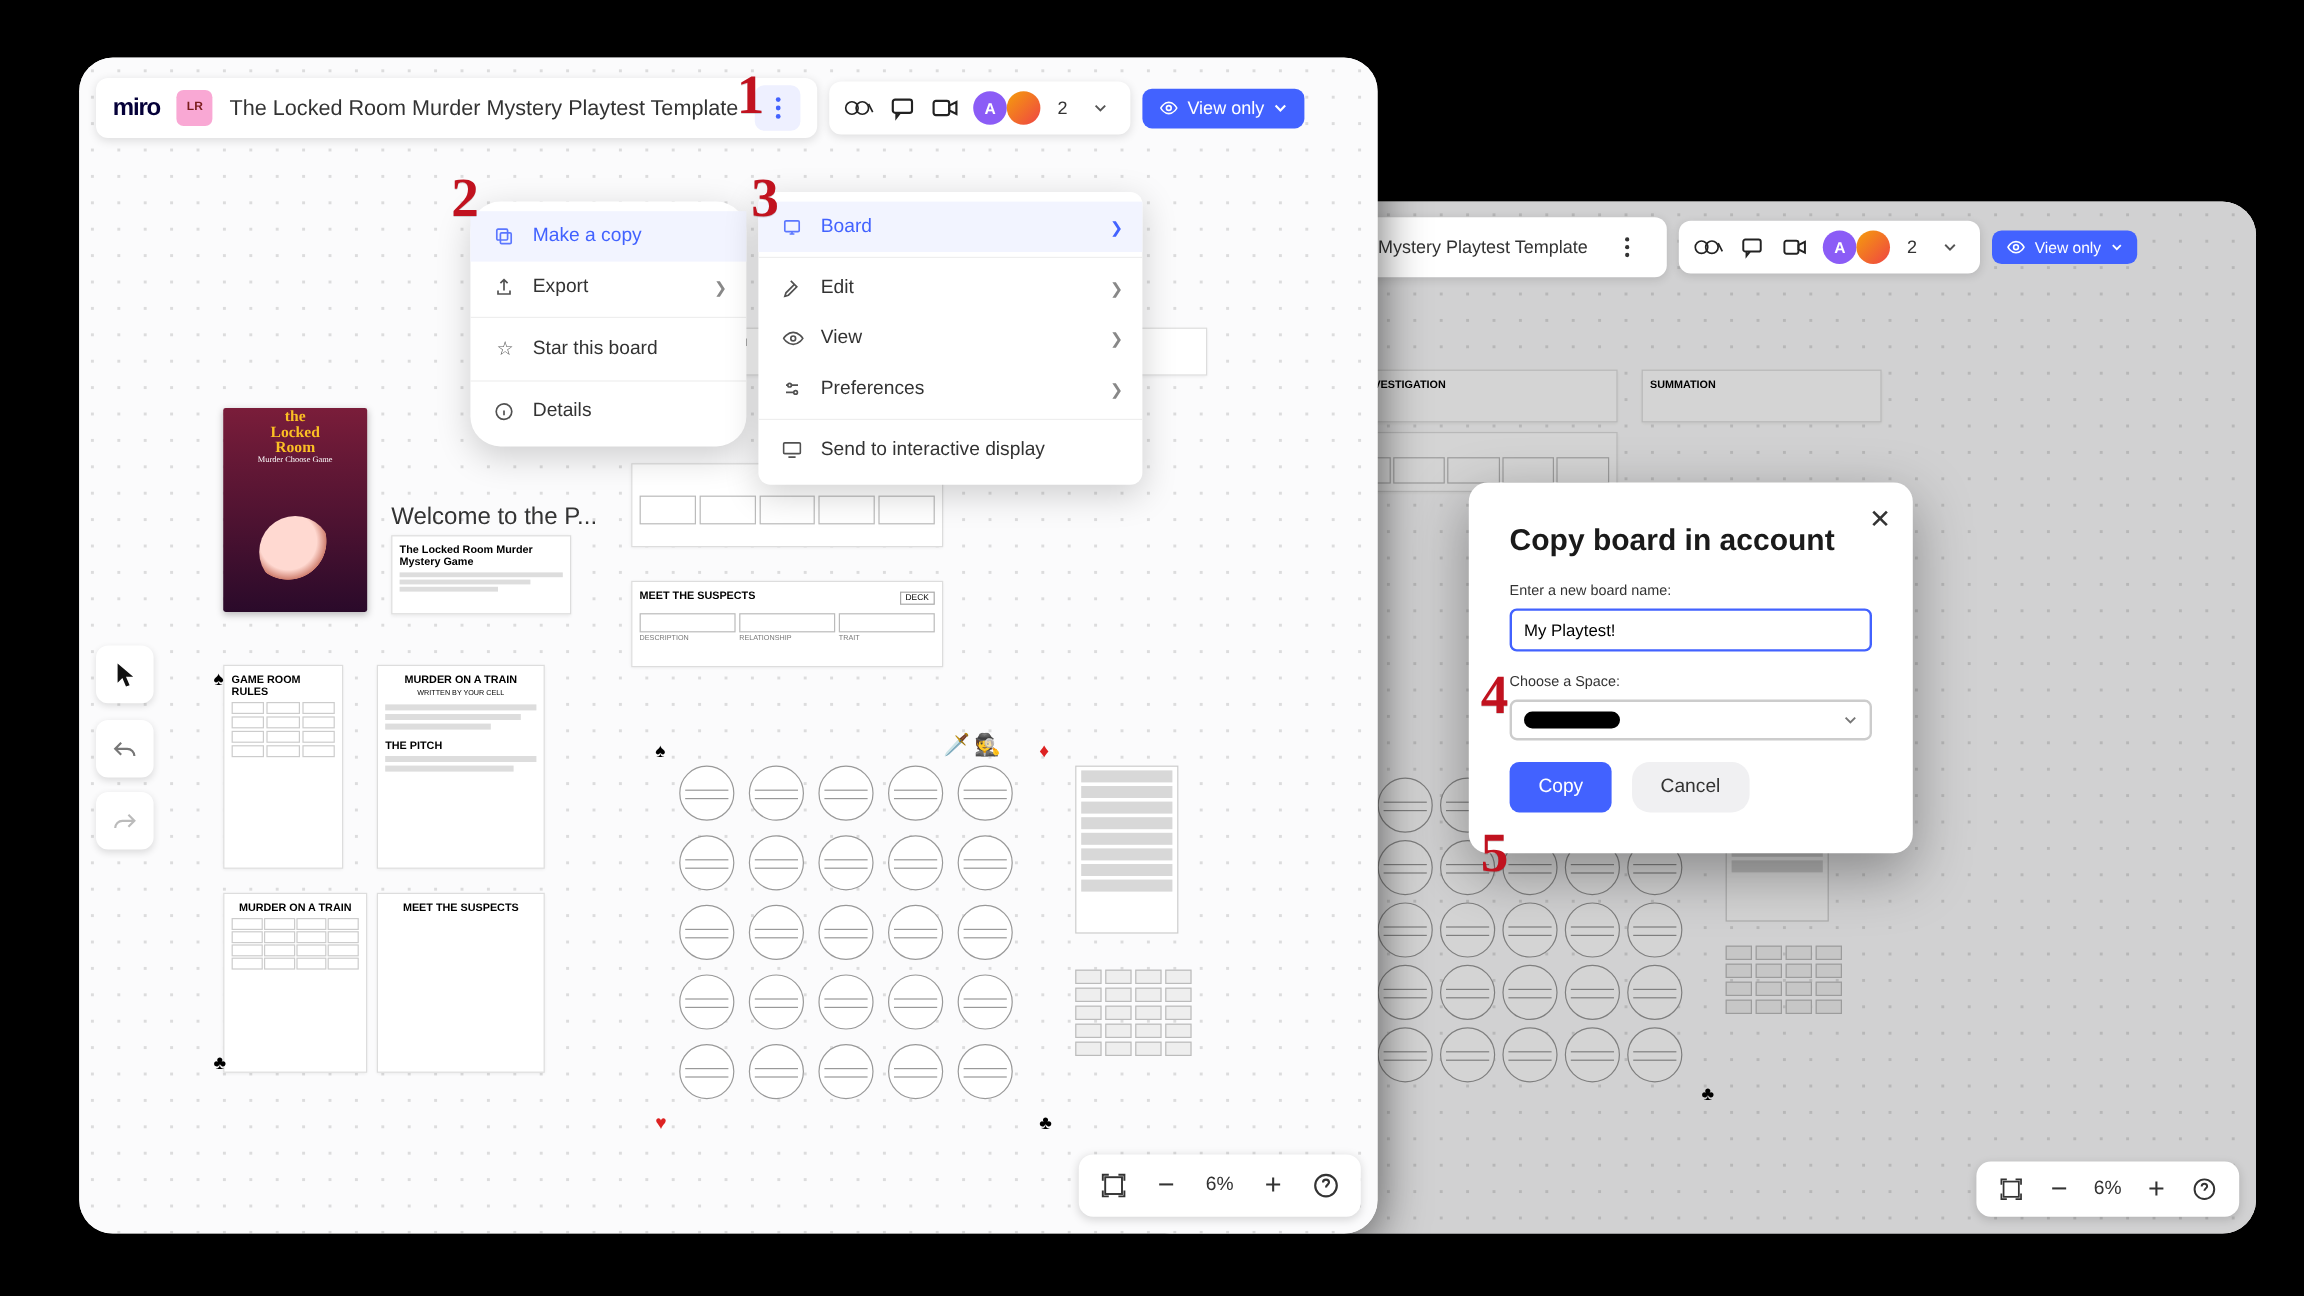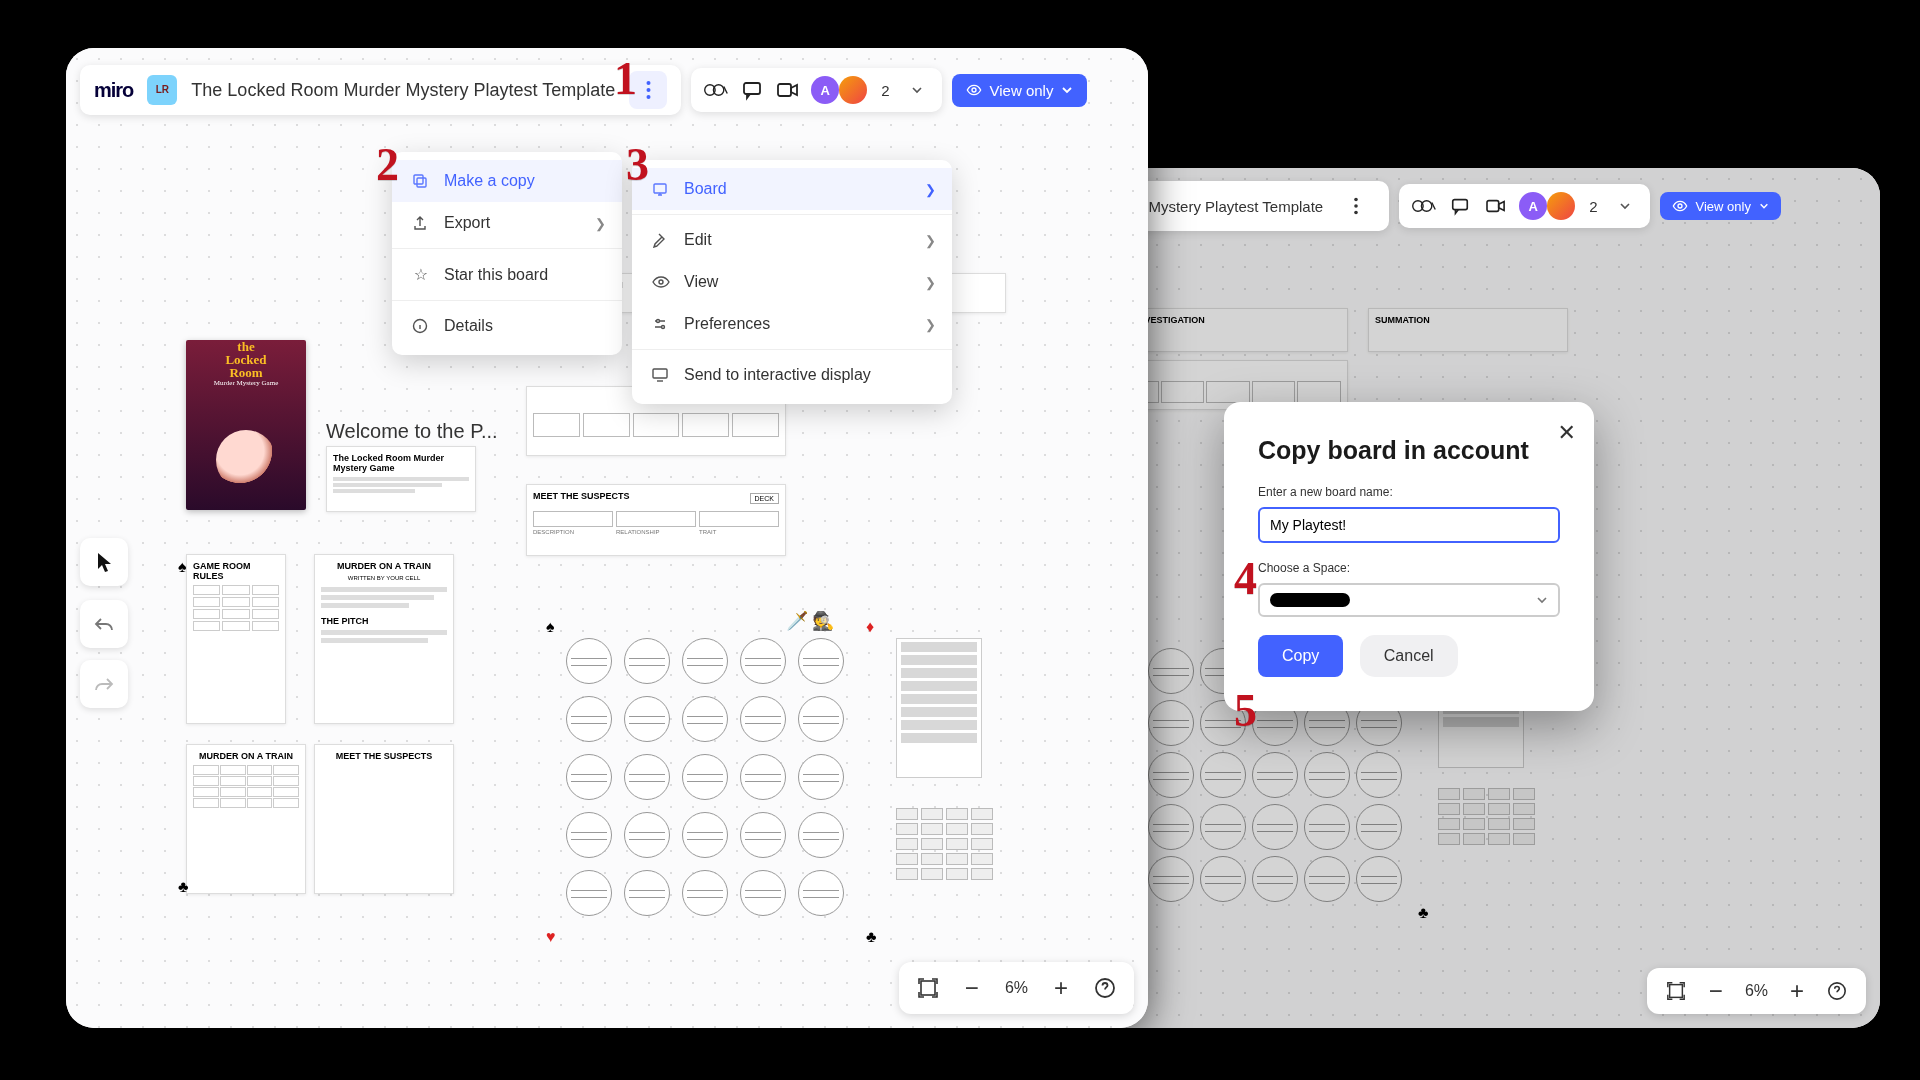--- a/index.html
+++ b/index.html
@@ -31,21 +31,21 @@
   .topbar {
     position: absolute; top:14px; left:14px; right:14px; height:56px;
     display:flex; align-items:center; gap:10px; z-index:5;
   }
   .logo-chip {
     background:#fff; border-radius:10px; padding:6px 14px 6px 14px;
     box-shadow:0 2px 8px rgba(0,0,0,.12);
     display:flex; align-items:center; gap:14px;
   }
   .miro-logo { font-weight:900; font-size:20px; letter-spacing:-1px; color:#050038; }
-  .logo-square { width:30px; height:30px; border-radius:6px; background:#7dd3fc; display:flex; align-items:center; justify-content:center; font-size:10px; font-weight:700; color:#7a1d1d; line-height:1; }
+  .logo-square { width:30px; height:30px; border-radius:6px; background:#f9a8d4; display:flex; align-items:center; justify-content:center; font-size:10px; font-weight:700; color:#7a1d1d; line-height:1; }
   .board-title { font-size:18px; color:#333; white-space:nowrap; }
   .kebab {
     width:38px; height:38px; border-radius:8px; background:#eef0ff;
     display:flex; align-items:center; justify-content:center; font-size:22px; color:#4262ff; cursor:pointer;
     position:relative;
   }
   .tool-cluster {
     background:#fff; border-radius:10px; box-shadow:0 2px 8px rgba(0,0,0,.12);
     display:flex; align-items:center; gap:10px; padding:6px 12px; height:44px;
   }
@@ -151,21 +151,21 @@
   svg { display:block; }
 </style>
 </head>
 <body>
 
 <div class="window left">
   <div class="body">
 
     <div class="poster" style="left:120px; top:292px;">
       <div style="font-size:13px; font-weight:700; line-height:1;">the<br>Locked<br>Room</div>
-      <div style="font-size:7px; color:#fff;">Murder Mystery Game</div>
+      <div style="font-size:7px; color:#fff;">Murder Choose Game</div>
     </div>
 
     <span class="welcome-label" style="left:260px; top:372px;">Welcome to the P...</span>
     <div class="white-card" style="left:260px; top:398px; width:150px; height:66px;">
       <div class="mini-title">The Locked Room Murder Mystery Game</div>
       <div style="height:4px;background:#ddd;margin:2px 0;"></div>
       <div style="height:4px;background:#ddd;margin:2px 0;width:80%;"></div>
       <div style="height:4px;background:#ddd;margin:2px 0;width:60%;"></div>
     </div>
 
@@ -409,21 +409,21 @@
     <span class="zoom-pct">6%</span>
     <span class="zoom-ico">+</span>
     <span class="zoom-ico">
       <svg width="22" height="22" viewBox="0 0 22 22" stroke="#333" fill="none" stroke-width="1.8">
           <circle cx="11" cy="11" r="9"></circle>
           <path d="M8.5 8.5a2.5 2.5 0 115 0c0 1.5-2.5 2-2.5 4M11 16h.01"></path>
         </svg>
     </span>
   </div>
 
-  <div class="menu" style="left:326px; top:104px; width:230px;">
+  <div class="menu" style="left:326px; top:120px; width:230px;border-radius:25px;">
     <div class="menu-item hover">
       <span class="mi-icon">
         <svg width="16" height="16" viewBox="0 0 16 16" stroke="currentColor" fill="none" stroke-width="1.4">
             <rect x="5" y="5" width="9" height="9" rx="1"></rect>
             <rect x="2" y="2" width="9" height="9" rx="1"></rect>
           </svg>
       </span>
       <span>Make a copy</span>
     </div>
     <div class="menu-item">

